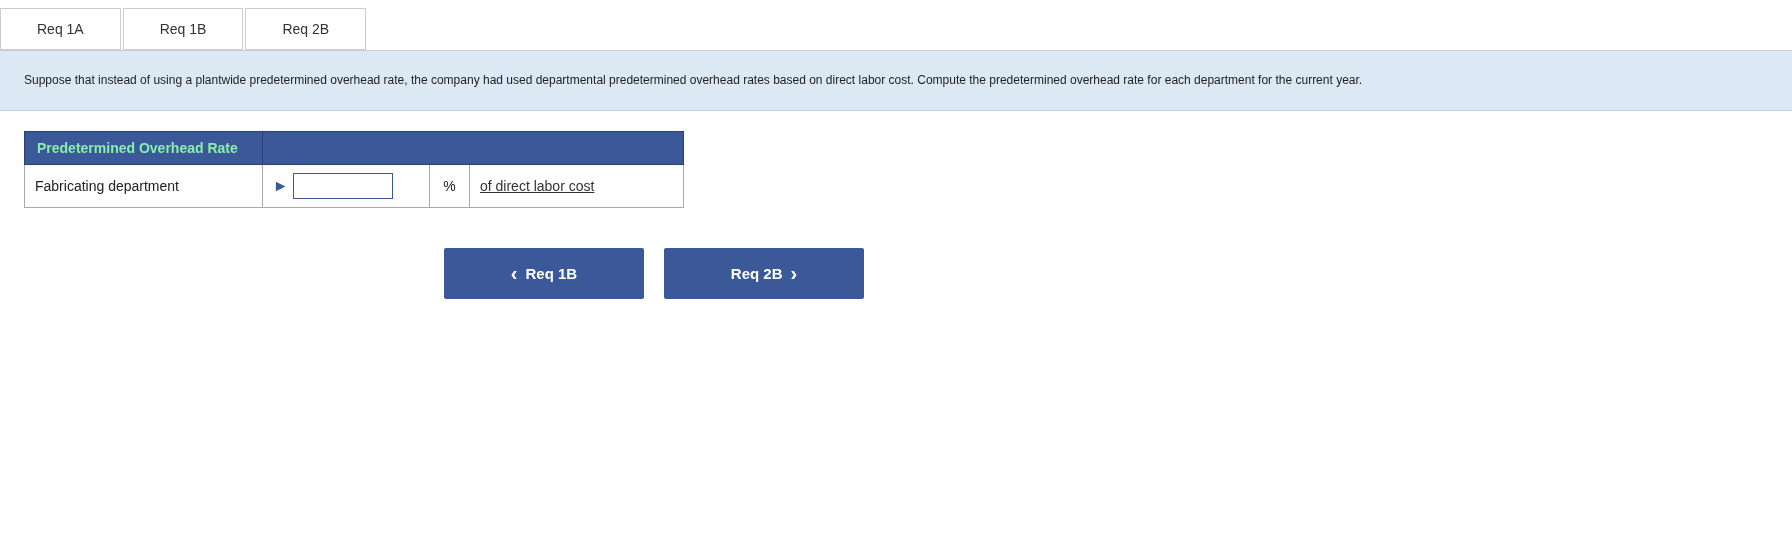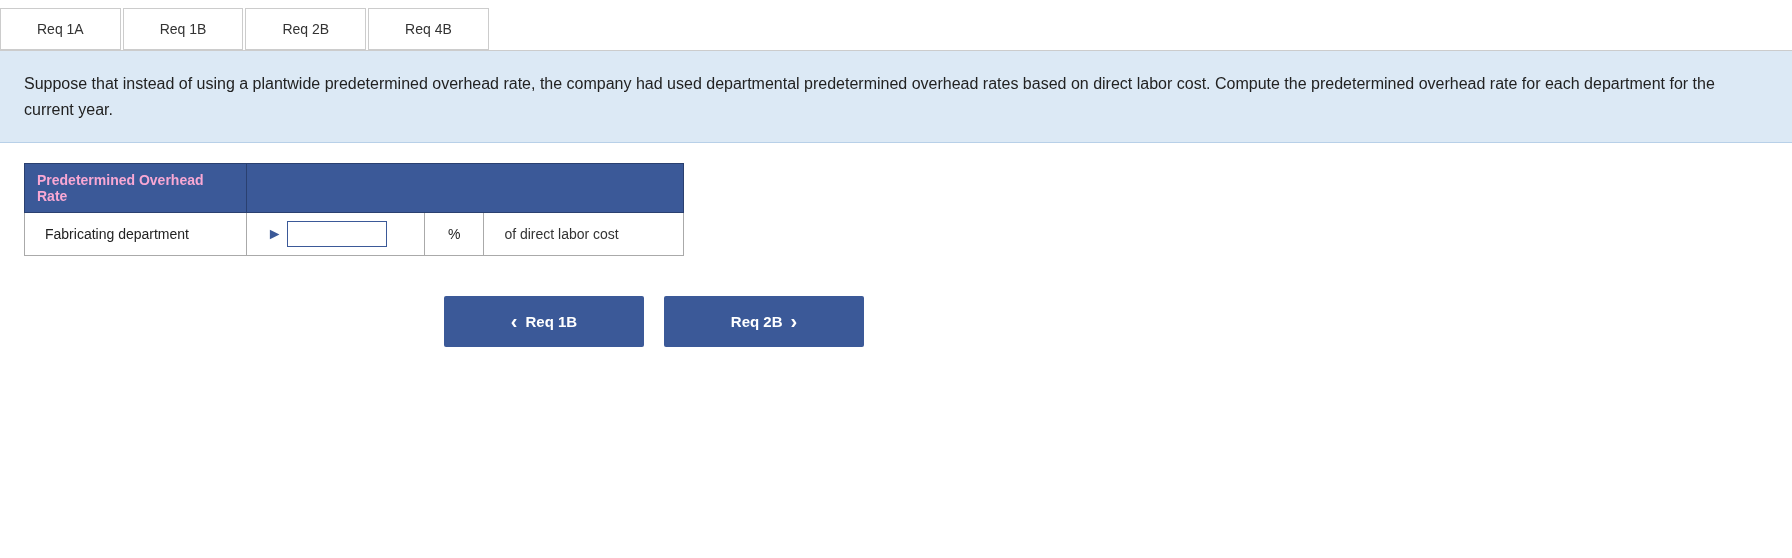--- a/index.html
+++ b/index.html
@@ -53,53 +53,53 @@
     }
 
     .tab:not(.active) {
       border: 1px solid #ccc;
     }
 
     
     .description-area {
       background: #dce9f5;
       padding: 20px 24px;
-      font-size: 16px;
+      font-size: 12px;
       line-height: 1.6;
       color: #222;
       border-bottom: 1px solid #b8d0e8;
     }
 
     
     .table-area {
       padding: 20px 24px;
     }
 
     .overhead-table {
       border-collapse: collapse;
       width: 660px;
     }
 
     .overhead-table th {
       background: #3b5998;
-      color: #f9a8d4;
+      color: #86efac;
       font-weight: bold;
       padding: 8px 12px;
       text-align: left;
       border: 1px solid #2a4070;
     }
 
     .overhead-table th.empty-header {
       background: #3b5998;
       border: 1px solid #2a4070;
     }
 
     .overhead-table td {
       border: 1px solid #aaa;
-      padding: 8px 20px;
+      padding: 8px 10px;
       vertical-align: middle;
     }
 
     .dept-name {
       width: 200px;
       white-space: nowrap;
     }
 
     .input-cell {
       width: 130px;
@@ -129,20 +129,21 @@
     .percent-cell {
       width: 30px;
       text-align: center;
       padding: 6px 6px;
     }
 
     .label-cell {
       width: 180px;
       padding: 6px 10px;
       color: #333;
+      text-decoration: underline;
     }
 
     
     .nav-buttons {
       display: flex;
       flex-direction: row;
       justify-content: flex-start;
       padding: 20px 24px;
       gap: 20px;
       margin-left: 420px;
@@ -183,23 +184,20 @@
 
   <div class="tab-bar">
     <div class="tab">
       <span>Req 1A</span>
     </div>
     <div class="tab">
       <span>Req 1B</span>
     </div>
     <div class="tab">
       <span>Req 2B</span>
-    </div>
-    <div class="tab">
-      <span>Req 4B</span>
     </div>
   </div>
 
   <div class="description-area">
     <p>Suppose that instead of using a plantwide predetermined overhead rate, the company had used departmental predetermined overhead rates based on direct labor cost. Compute the predetermined overhead rate for each department for the current year.</p>
   </div>
 
   <div class="table-area">
     <table class="overhead-table">
       <thead>

